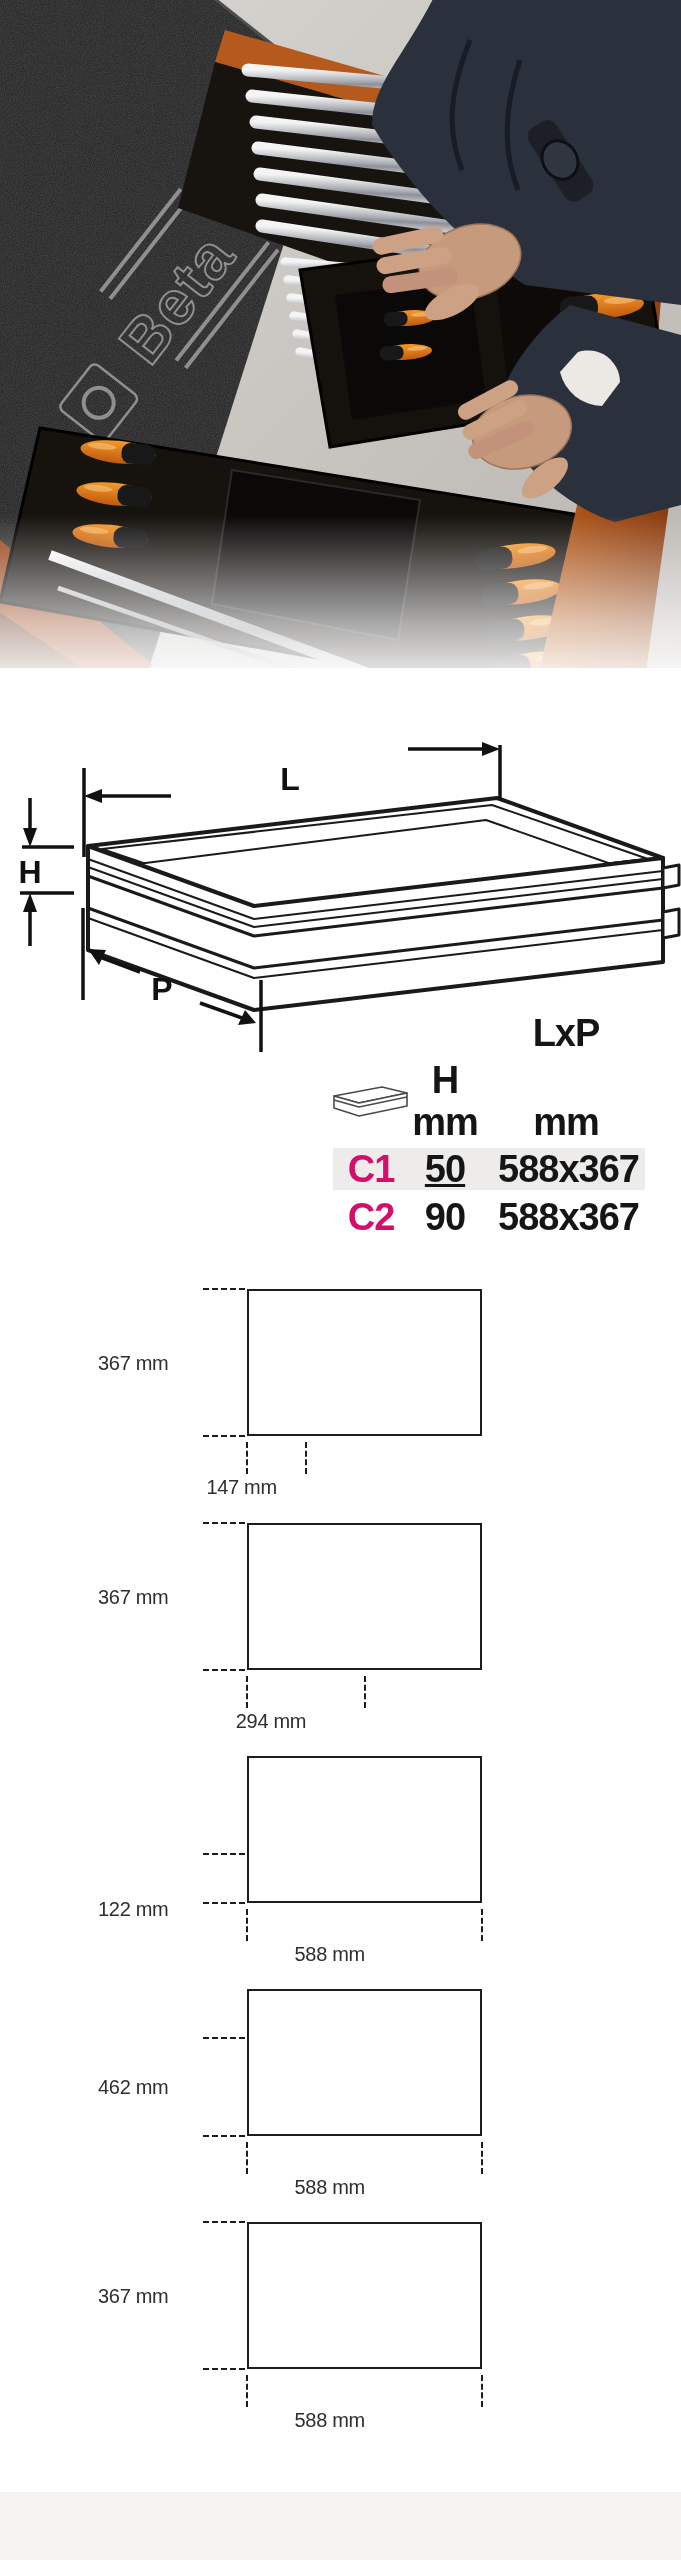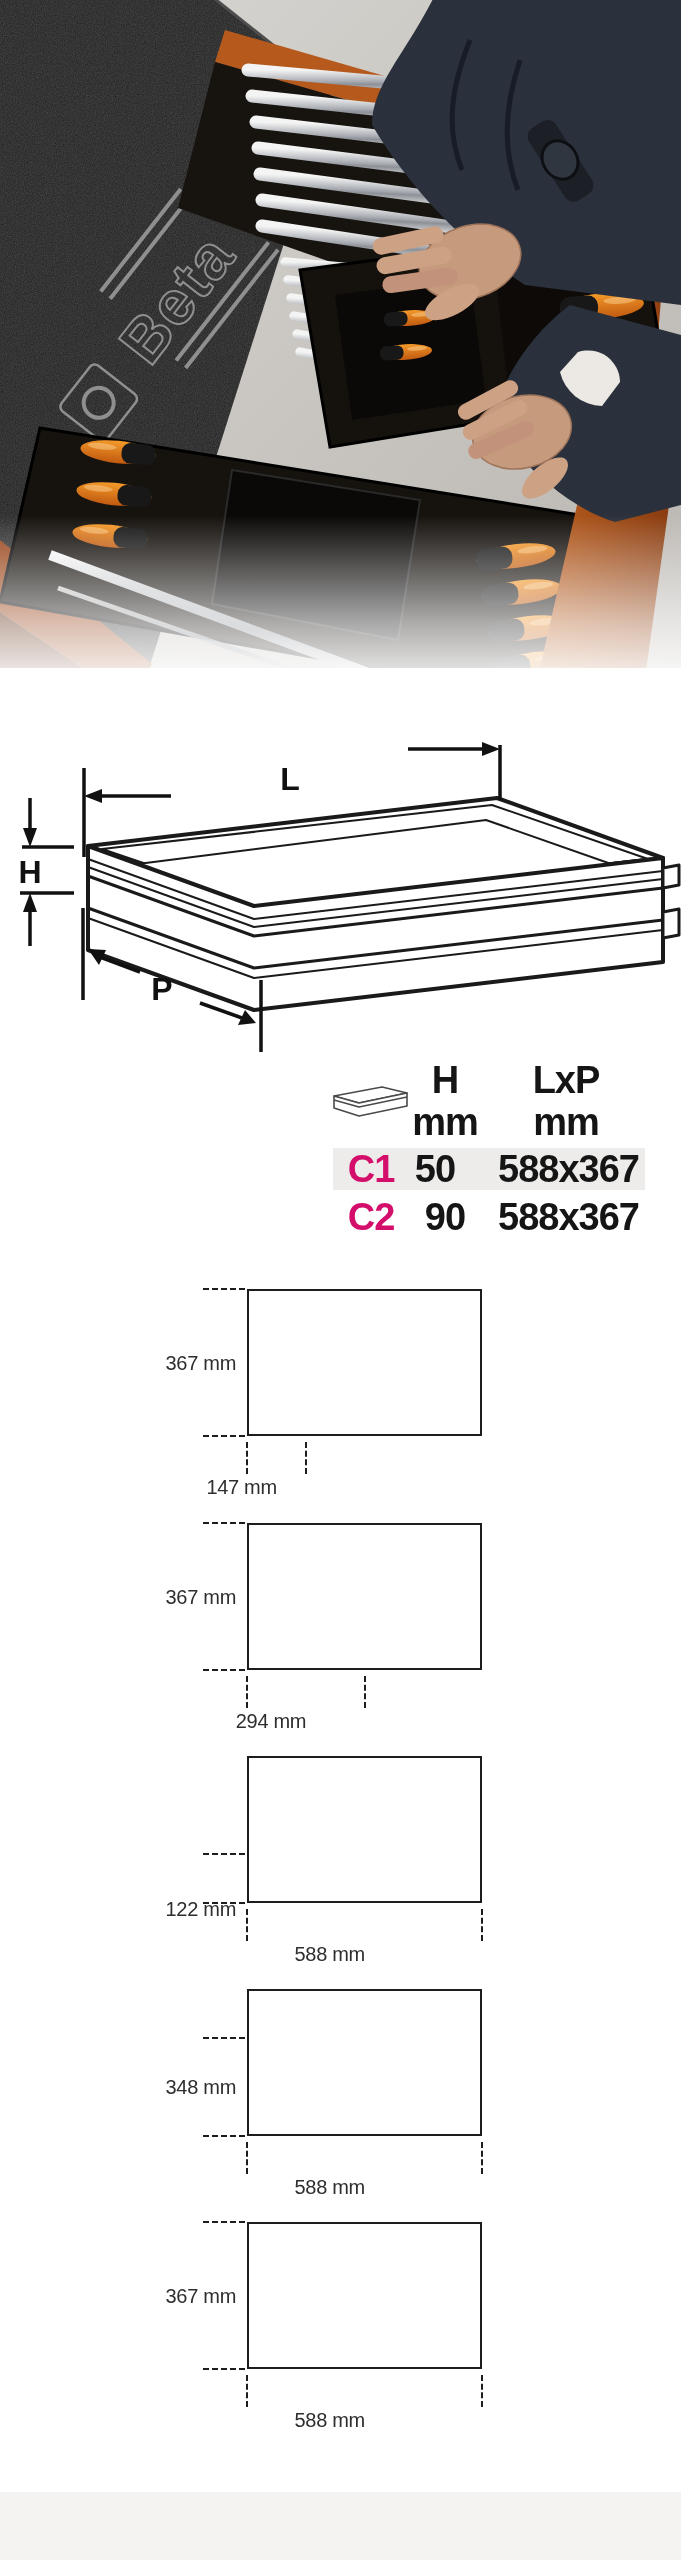--- a/index.html
+++ b/index.html
@@ -5,21 +5,21 @@
   html,body{margin:0;padding:0;background:#fff;}
   .canvas{position:relative;width:681px;height:2560px;background:#fff;overflow:hidden;
           font-family:"Liberation Sans",sans-serif;}
   .abs{position:absolute;}
   
   .cell-big{font-weight:700;font-size:38px;letter-spacing:-1px;color:#151515;text-align:center;
             line-height:42px;white-space:nowrap;}
   .hdr{line-height:40px;}
   
   .mm-label{font-size:20px;color:#2e2e2e;letter-spacing:-0.3px;line-height:22px;white-space:nowrap;}
-  .side-label{text-align:right;}
+  .side-label{text-align:left;}
   .bottom-label{text-align:left;}
   .dash-h{border-top:2.5px dashed #1d1d1d;height:0;}
   .dash-v{border-left:2.5px dashed #1d1d1d;width:0;}
   .seg{box-sizing:border-box;}
   .module-rect{box-sizing:border-box;border:2.5px solid #1d1d1d;display:flex;}
   svg text{font-family:"Liberation Sans",sans-serif;}
 </style>
 </head>
 <body>
 
@@ -210,27 +210,27 @@
 
   <div>
     <svg class="abs" style="left:326px;top:1080px" width="88" height="42" viewBox="0 0 88 42">
       <g fill="#fff" stroke="#4a4a4a" stroke-width="1.6" stroke-linejoin="round">
         <polygon points="8,16 56,7 81,13 33,23"></polygon>
         <polygon points="8,16 33,23 81,13 81,26 33,36 8,28"></polygon>
         <polyline points="8,20 33,27 81,17" fill="none"></polyline>
       </g>
     </svg>
     <div class="abs cell-big hdr" style="left:408px;top:1060px;width:74px">H</div>
-    <div class="abs cell-big hdr" style="left:498px;top:1060px;width:136px">LxP</div>
+    <div class="abs cell-big hdr" style="left:498px;top:1013px;width:136px">LxP</div>
     <div class="abs cell-big hdr" style="left:408px;top:1102px;width:74px">mm</div>
     <div class="abs cell-big hdr" style="left:498px;top:1102px;width:136px">mm</div>
     <div class="abs" id="table-rows" style="left:333px;top:1148px;width:312px;height:96px">
         <div style="left: 0px; top: 0px; width: 312px; height: 42px; background: rgb(237, 236, 234); position: absolute;">
           <div class="cell-big" style="left: 0px; top: 0px; width: 76px; position: absolute; color: rgb(212, 14, 107);">C1</div>
-          <div class="cell-big" style="left: 65px; top: 0px; width: 74px; position: absolute;">50</div>
+          <div class="cell-big" style="left: 75px; top: 0px; width: 74px; position: absolute; text-decoration: underline;">50</div>
           <div class="cell-big" style="left: 165px; top: 0px; width: 136px; position: absolute;">588x367</div>
         </div>
         <div style="left: 0px; top: 48px; width: 312px; height: 42px; background: transparent; position: absolute;">
           <div class="cell-big" style="left: 0px; top: 0px; width: 76px; position: absolute; color: rgb(212, 14, 107);">C2</div>
           <div class="cell-big" style="left: 75px; top: 0px; width: 74px; position: absolute;">90</div>
           <div class="cell-big" style="left: 165px; top: 0px; width: 136px; position: absolute;">588x367</div>
         </div>
       </div>
   </div>
 
@@ -275,21 +275,21 @@
         <div class="dash-v" style="left: 481px; top: 1909px; height: 32px; position: absolute;"></div>
         <div class="mm-label bottom-label" style="left: 294.5px; top: 1943px; width: 140px; position: absolute; color: rgb(46, 46, 46);">588 mm</div>
       </div>
       <div style="left: 0px; top: 0px; position: absolute;">
         <div class="module-rect" style="left: 247px; top: 1989px; width: 235px; height: 147px; display: flex; flex-direction: column; border: 2.5px solid rgb(29, 29, 29); box-sizing: border-box; background: rgb(255, 255, 255); position: absolute;">
           <div class="seg" style="position: absolute; flex: 0.3333 1 0px; background: rgb(255, 255, 255); border-bottom: 2.5px solid rgb(29, 29, 29);"></div>
           <div class="seg" style="position: absolute; flex: 0.6667 1 0px; background: rgb(216, 216, 216);"></div>
         </div>
         <div class="dash-h" style="left: 203px; top: 2037px; width: 42px; position: absolute;"></div>
         <div class="dash-h" style="left: 203px; top: 2135px; width: 42px; position: absolute;"></div>
-        <div class="mm-label side-label" style="left: 98px; top: 2076px; width: 138px; position: absolute; color: rgb(46, 46, 46);">348 mm</div>
+        <div class="mm-label side-label" style="left: 98px; top: 2076px; width: 138px; position: absolute; color: rgb(46, 46, 46);">462 mm</div>
         <div class="dash-v" style="left: 246px; top: 2142px; height: 32px; position: absolute;"></div>
         <div class="dash-v" style="left: 481px; top: 2142px; height: 32px; position: absolute;"></div>
         <div class="mm-label bottom-label" style="left: 294.5px; top: 2176px; width: 140px; position: absolute; color: rgb(46, 46, 46);">588 mm</div>
       </div>
       <div style="left: 0px; top: 0px; position: absolute;">
         <div class="module-rect" style="left: 247px; top: 2222px; width: 235px; height: 147px; display: flex; flex-direction: column; border: 2.5px solid rgb(29, 29, 29); box-sizing: border-box; background: rgb(255, 255, 255); position: absolute;">
           <div class="seg" style="position: absolute; flex: 1 1 0px; background: rgb(216, 216, 216);"></div>
         </div>
         <div class="dash-h" style="left: 203px; top: 2221px; width: 42px; position: absolute;"></div>
         <div class="dash-h" style="left: 203px; top: 2368px; width: 42px; position: absolute;"></div>

